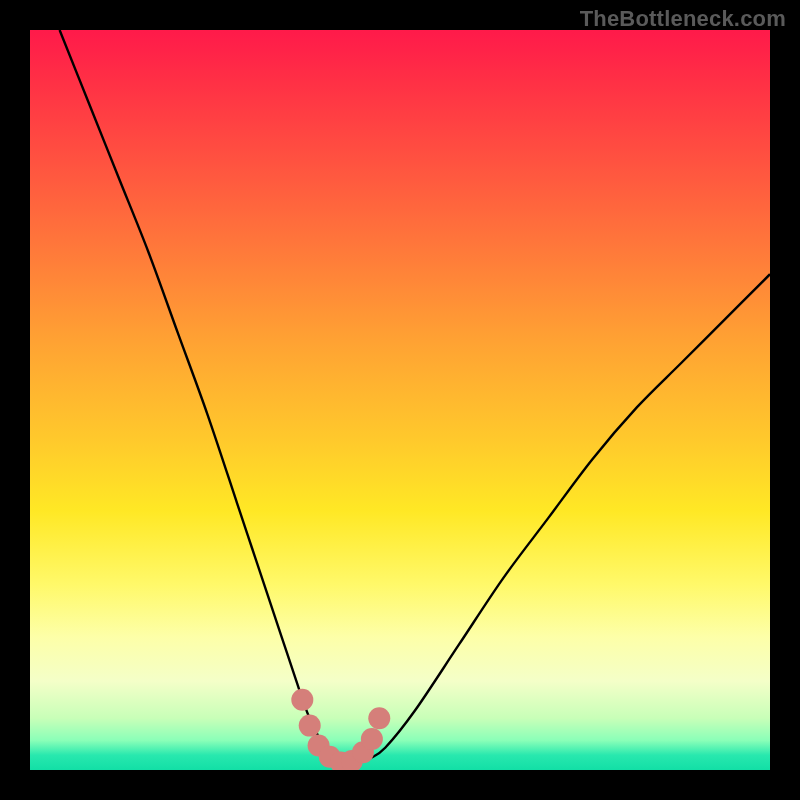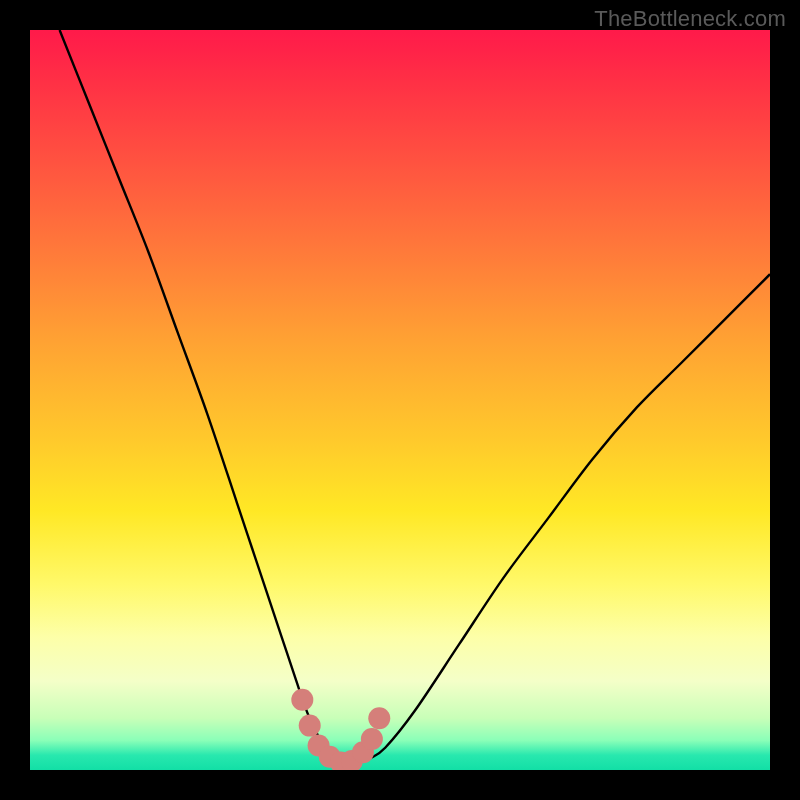--- a/index.html
+++ b/index.html
@@ -48,21 +48,21 @@
       #28e8ae 98%,
       #12dfa6 100%
     );
   }
   .watermark {
     position: absolute;
     top: 6px;
     right: 14px;
     color: #5a5a5a;
     font-size: 22px;
-    font-weight: 400;
+    font-weight: 700;
     letter-spacing: 0.2px;
   }
   svg.curve {
     position: absolute;
     left: 0;
     top: 0;
     width: 100%;
     height: 100%;
   }
 </style>

